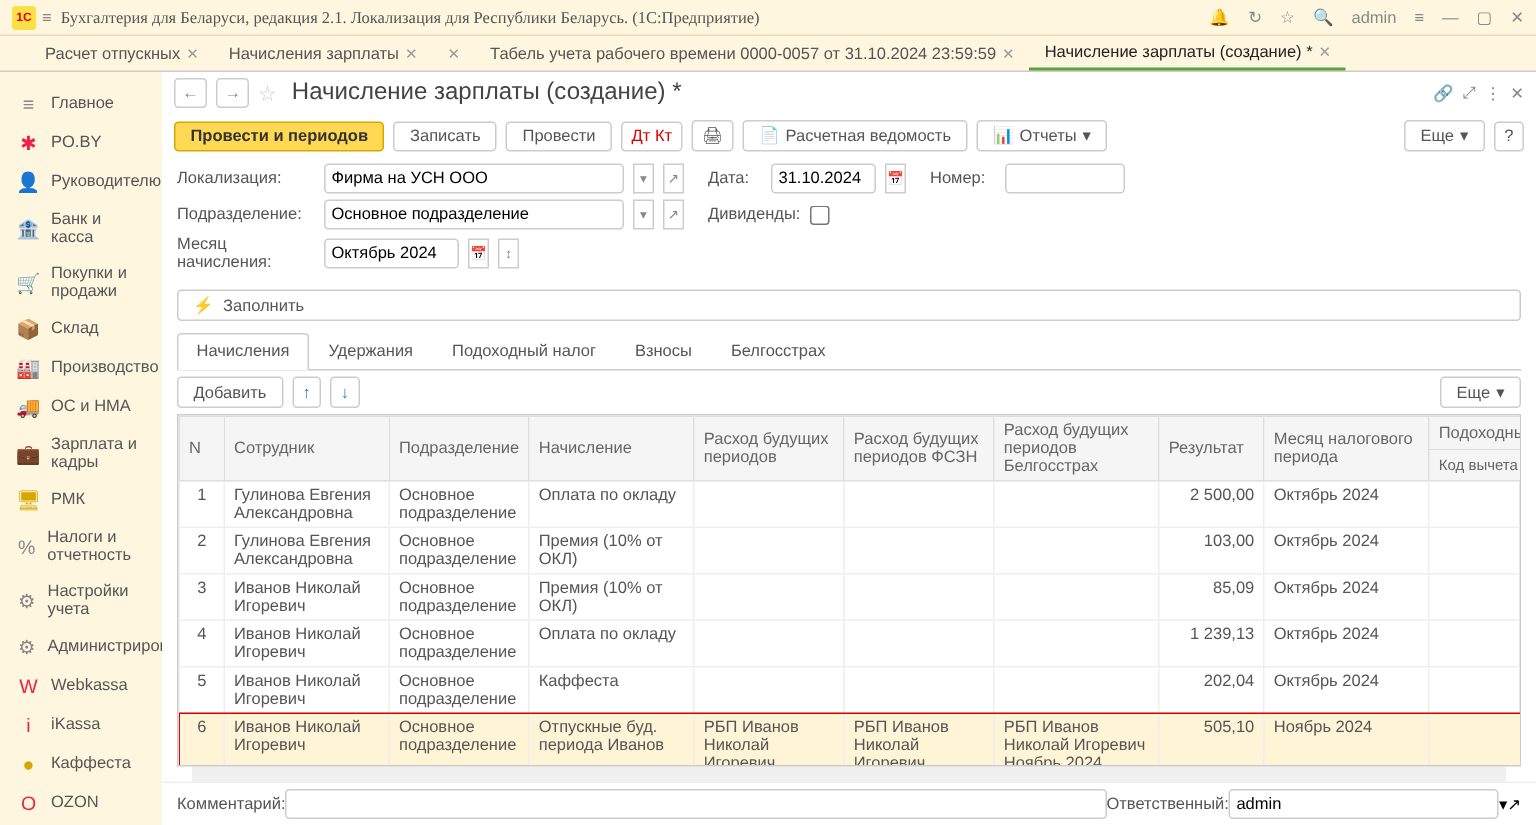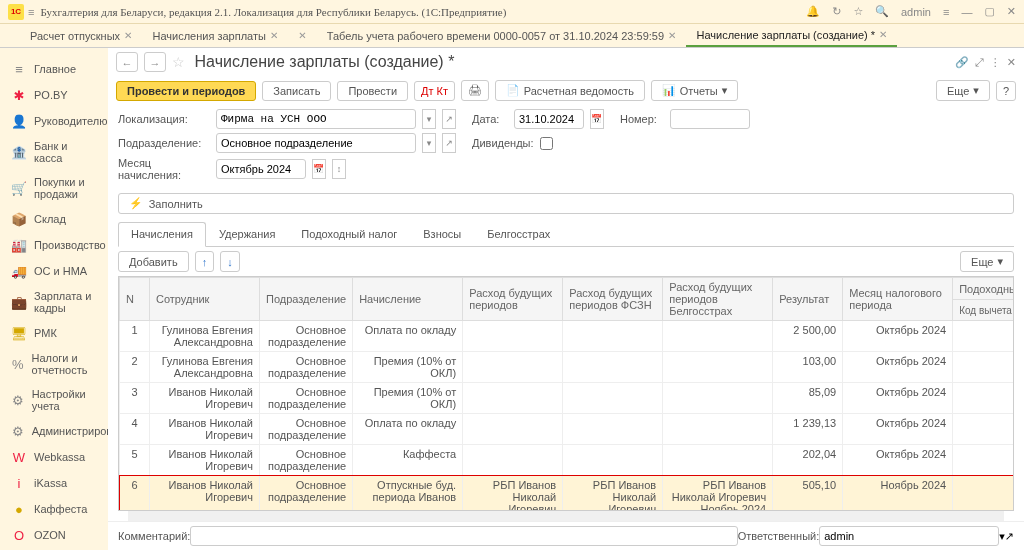--- a/index.html
+++ b/index.html
@@ -35,21 +35,21 @@
 .fillbtn{margin:4px 10px;border:1px solid #ccc;border-radius:3px;padding:3px 10px;display:inline-flex;align-items:center;gap:6px;color:#555;}
 .subtabs{display:flex;border-bottom:1px solid #ccc;margin:4px 10px 0 10px;}
 .subtabs .stab{padding:5px 12px;border:1px solid transparent;color:#555;}
 .subtabs .stab.active{border:1px solid #ccc;border-bottom:1px solid #fff;border-radius:3px 3px 0 0;margin-bottom:-1px;}
 .tablewrap{flex:1;margin:0 10px;overflow:hidden;display:flex;flex-direction:column;}
 .tbltoolbar{display:flex;padding:4px 0;gap:6px;}
 .grid{flex:1;border:1px solid #ccc;overflow:auto;position:relative;}
 .grid table{border-collapse:collapse;min-width:1200px;}
 .grid th{background:#f5f5f5;border:1px solid #ddd;padding:3px 6px;color:#666;font-weight:normal;text-align:left;position:sticky;top:0;}
 .grid th.sub{font-size:10px;}
-.grid td{border:1px solid #eee;padding:3px 6px;color:#555;vertical-align:top;height:28px;text-align:right;}
+.grid td{border:1px solid #eee;padding:3px 6px;color:#555;vertical-align:top;height:28px;}
 .grid tr.hl td{background:#fff4d6;}
 .grid td.num{text-align:right;}
 .grid td.rownum{text-align:center;}
 .hlrow-border{outline:1px solid #d00;}
 .footer{display:flex;align-items:center;padding:4px 10px;gap:0;border-top:1px solid #eee;}
 .footer input{flex:1;border:1px solid #ccc;border-radius:3px;height:20px;padding:2px 4px;}
 .footer .lbl{color:#555;}
 .scrollb{height:10px;background:#f0f0f0;margin:0 10px;}
 </style>
 </head>
@@ -194,21 +194,21 @@
           <span>Отчеты</span>
           <span>▾</span>
         </div>
       <div style="flex:1"></div>
       <div class="btn"><span>Еще</span> ▾</div>
       <div class="btn icon">?</div>
     </div>
     <div class="form">
       <div class="row">
         <span class="lbl">Локализация:</span>
-        <input type="text" style="width: 200px; font-family: Liberation Mono, monospace;" value="Фирма на УСН ООО">
+        <input type="text" style="width: 200px;" value="Фирма на УСН ООО">
         <div class="fldbtn">▾</div>
         <div class="fldbtn">↗</div>
         <span class="lbl" style="width:36px;margin-left:10px;">Дата:</span>
         <input type="text" style="width: 70px;" value="31.10.2024">
         <div class="fldbtn">📅</div>
         <span class="lbl" style="width:44px;margin-left:10px;">Номер:</span>
         <input type="text" style="width: 80px;">
       </div>
       <div class="row">
         <span class="lbl">Подразделение:</span>

